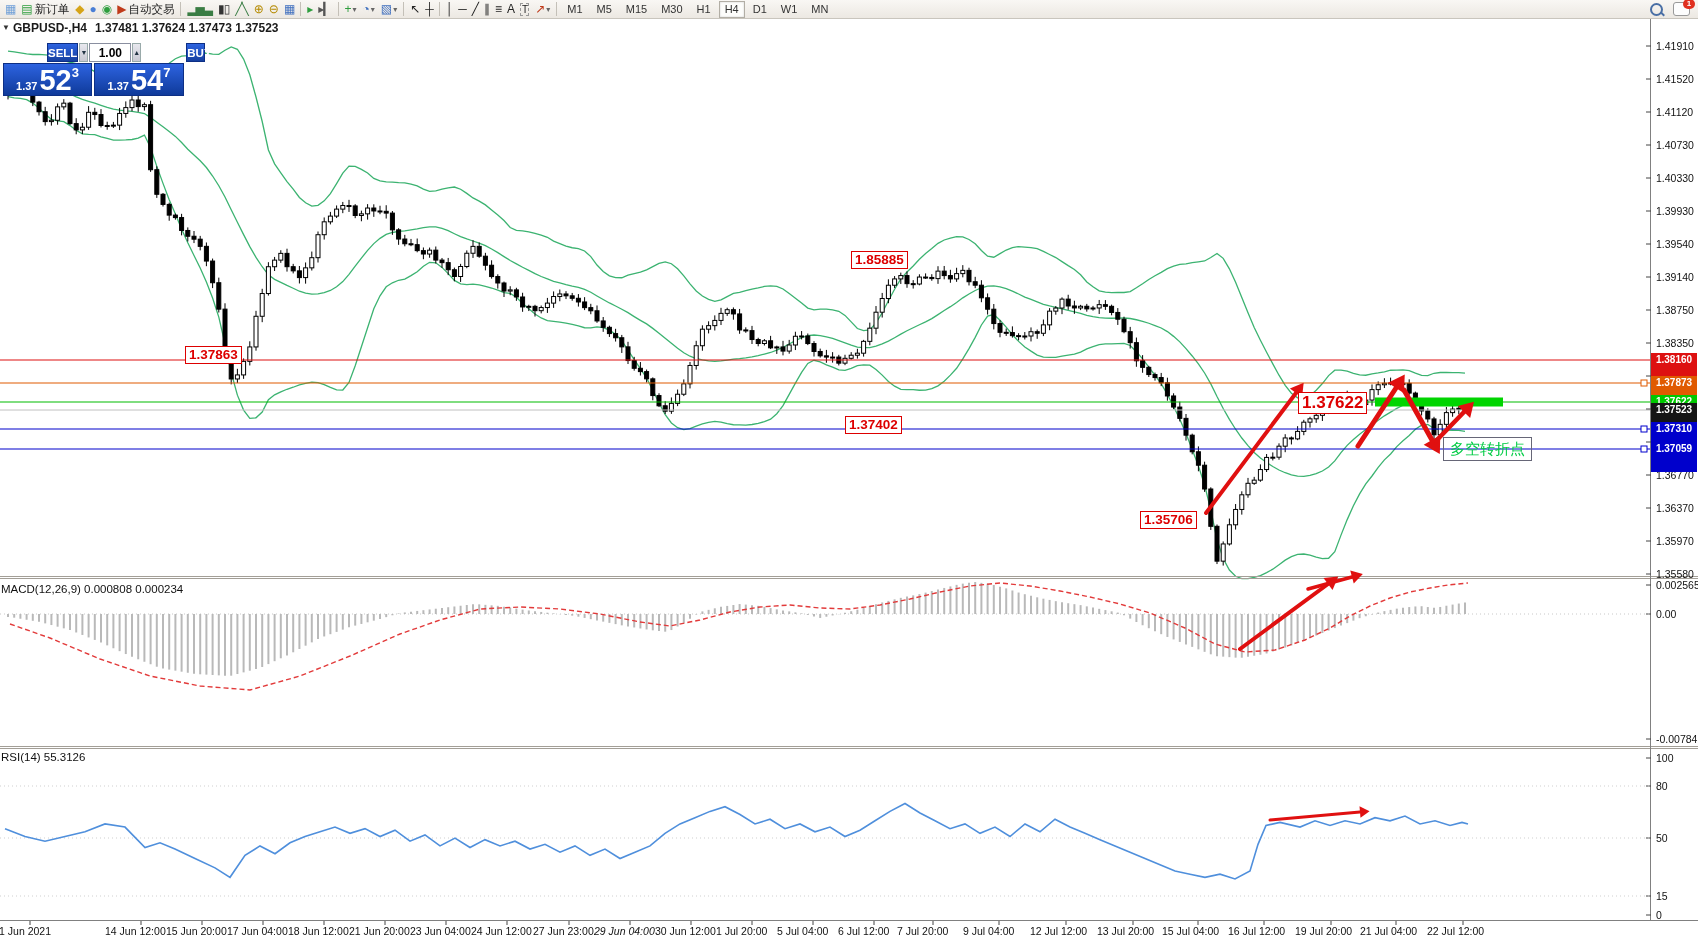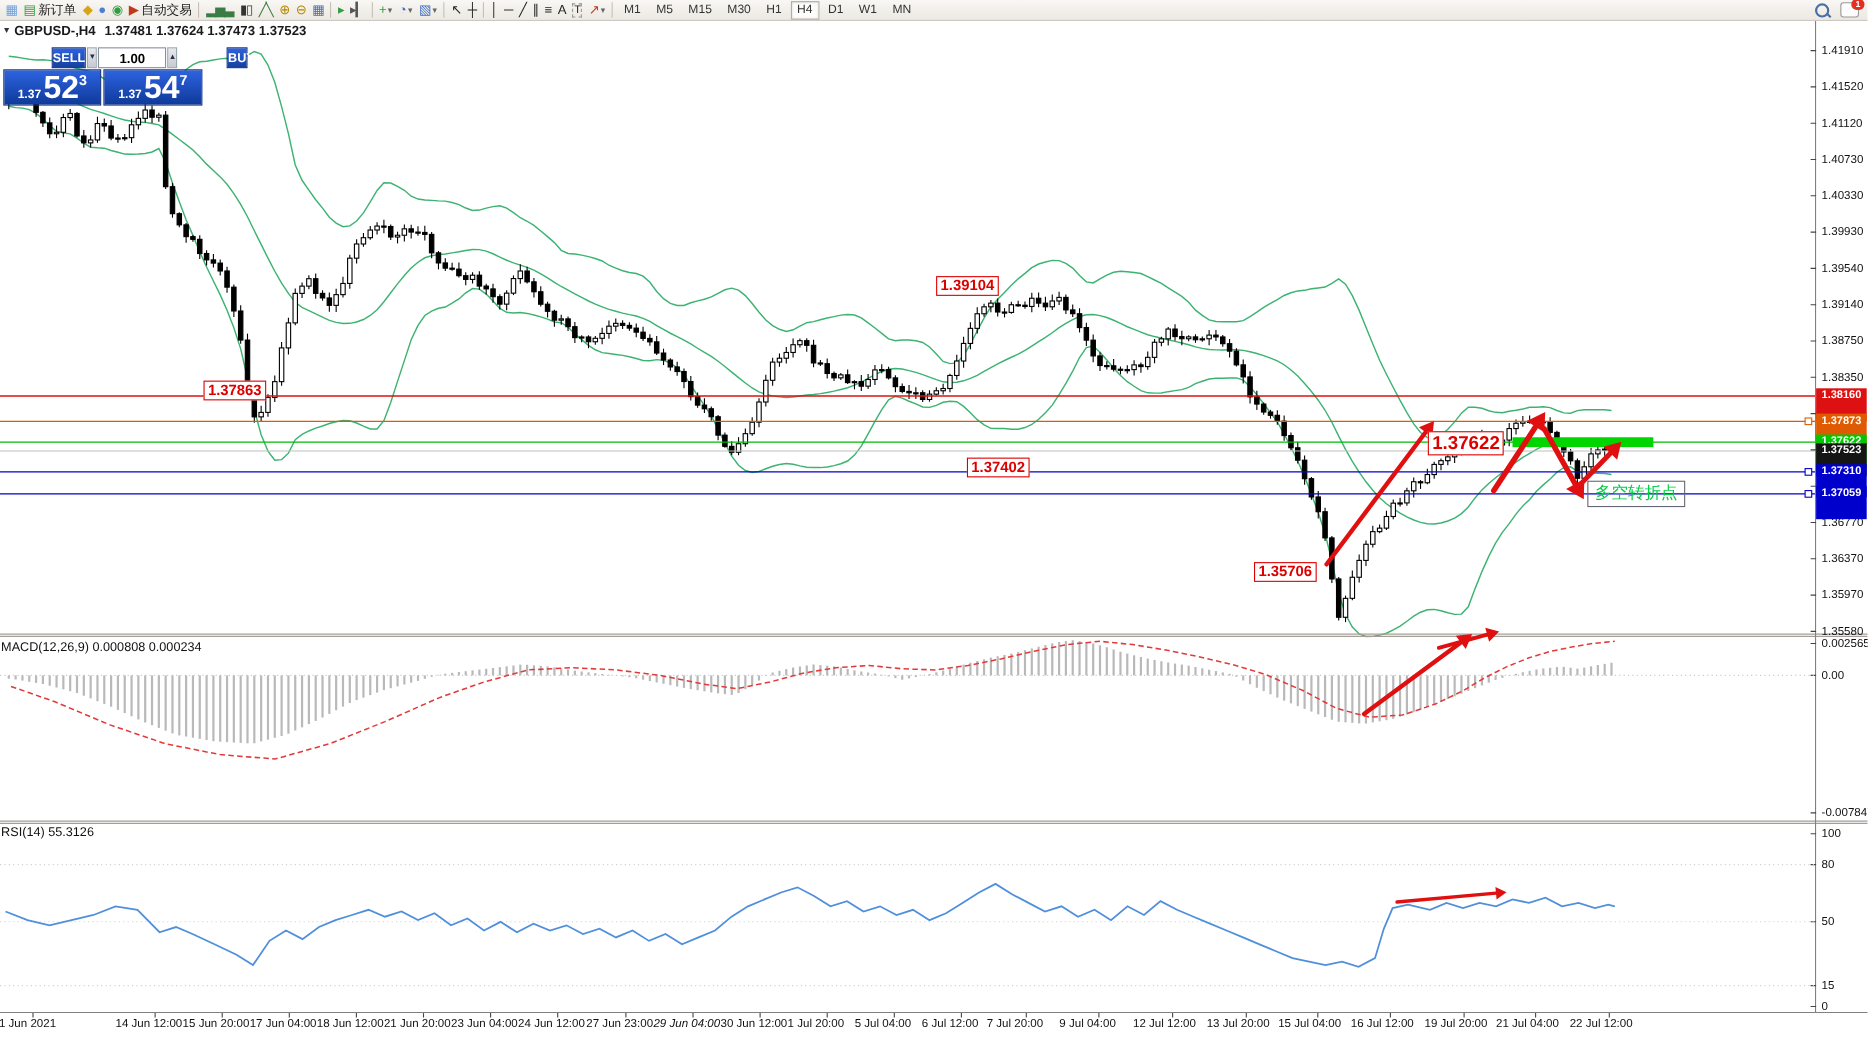--- a/index.html
+++ b/index.html
@@ -25,21 +25,21 @@
   #overlay *{pointer-events:auto;}
   #chart-header{position:absolute;left:13px;top:21px;font-size:12px;font-weight:bold;color:#1a1a1a;white-space:nowrap;}
   #chart-header .ohlc{font-weight:bold;margin-left:8px;}
   #panel-toggle{position:absolute;left:2px;top:23px;font-size:8px;color:#333;}
   
   #quote-panel{position:absolute;left:3px;top:43px;width:193px;}
   #qrow1{display:flex;height:19px;gap:1px;}
   .qbtn{background:linear-gradient(#2d63e0,#16409f);color:#fff;font-size:11.5px;font-weight:bold;text-align:center;line-height:19px;border:1px solid #0d2f85;box-sizing:border-box;margin-left:44px;}
   #sell-btn{width:37px;}  #buy-btn{width:19px;}
   .volbtn{width:13px;background:linear-gradient(#e8e8ee,#c9c9d4);border:1px solid #9aa;color:#234;font-size:7px;text-align:center;line-height:17px;box-sizing:border-box;}
-  #vol-input{width:62px;border:1px solid #8a8fa0;font-size:12px;font-weight:bold;text-align:center;font-family:"Liberation Sans",sans-serif;padding:0;box-sizing:border-box;}
+  #vol-input{width:42px;border:1px solid #8a8fa0;font-size:12px;font-weight:bold;text-align:center;font-family:"Liberation Sans",sans-serif;padding:0;box-sizing:border-box;}
   #qrow2{display:flex;margin-top:1px;gap:2px;}
   .bigprice{background:linear-gradient(#2d63e0,#0f3a9a);color:#fff;height:33px;display:flex;align-items:flex-end;justify-content:center;border:1px solid #0d2f85;box-sizing:border-box;}
   #sell-price{width:89px;} #buy-price{width:90px;}
   .bigprice .pfx{font-size:11px;font-weight:bold;margin-bottom:3px;}
   .bigprice .big{font-size:29px;font-weight:bold;line-height:29px;margin-left:2px;}
   .bigprice .sup{font-size:13px;font-weight:bold;align-self:flex-start;margin-top:1px;}
   
   .tick{position:absolute;left:1656px;font-size:10.5px;color:#111;white-space:nowrap;text-align:right;}
   .tag{position:absolute;left:1651px;width:46px;height:30px;line-height:14px;font-size:10px;font-weight:bold;color:#fff;text-align:center;}
   .time-label{position:absolute;top:925px;font-size:10.5px;color:#111;white-space:nowrap;}
@@ -1061,21 +1061,21 @@
         <div class="time-label" style="left: 963px; text-align: center;">9 Jul 04:00</div>
         <div class="time-label" style="left: 1030px;">12 Jul 12:00</div>
         <div class="time-label" style="left: 1097px;">13 Jul 20:00</div>
         <div class="time-label" style="left: 1162px;">15 Jul 04:00</div>
         <div class="time-label" style="left: 1228px;">16 Jul 12:00</div>
         <div class="time-label" style="left: 1295px;">19 Jul 20:00</div>
         <div class="time-label" style="left: 1360px;">21 Jul 04:00</div>
         <div class="time-label" style="left: 1427px;">22 Jul 12:00</div>
       </div>
     <div id="anns">
-        <div class="ann-red" style="left: 851px; top: 251px; font-size: 13.5px;">1.39104</div>
+        <div class="ann-red" style="left: 851px; top: 251px; font-size: 13.5px;">1.85885</div>
         <div class="ann-red" style="left: 185px; top: 346px; font-size: 13.5px;">1.37863</div>
-        <div class="ann-red" style="left: 879px; top: 416px; font-size: 13.5px;">1.37402</div>
+        <div class="ann-red" style="left: 845px; top: 416px; font-size: 13.5px;">1.37402</div>
         <div class="ann-red" style="left: 1298px; top: 392px; font-size: 17px;">1.37622</div>
         <div class="ann-red" style="left: 1140px; top: 511px; font-size: 13.5px;">1.35706</div>
         <div class="note-green" style="left: 1443px; top: 437px; font-size: 15px;">多空转折点</div>
       </div>
   </div>
 </div>
 
 </body></html>

